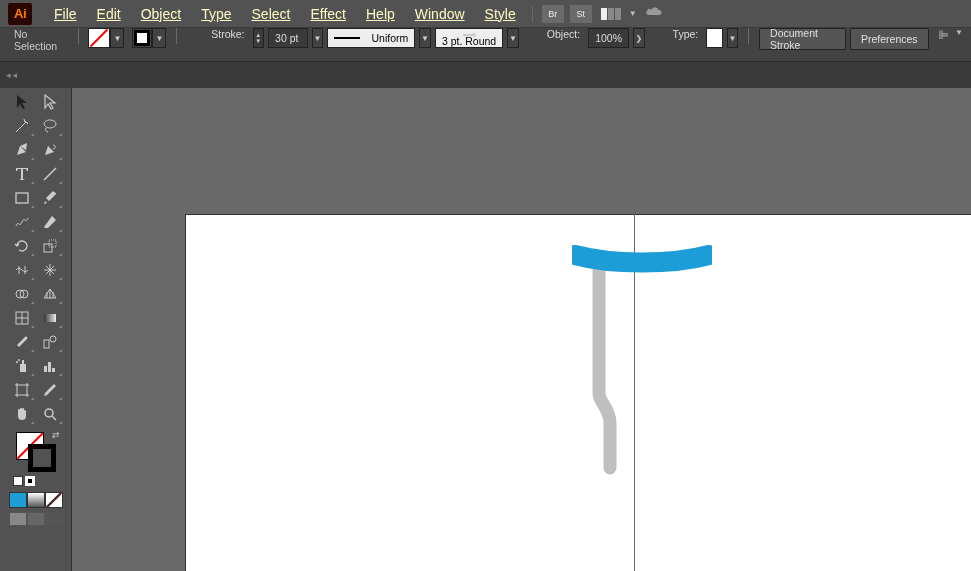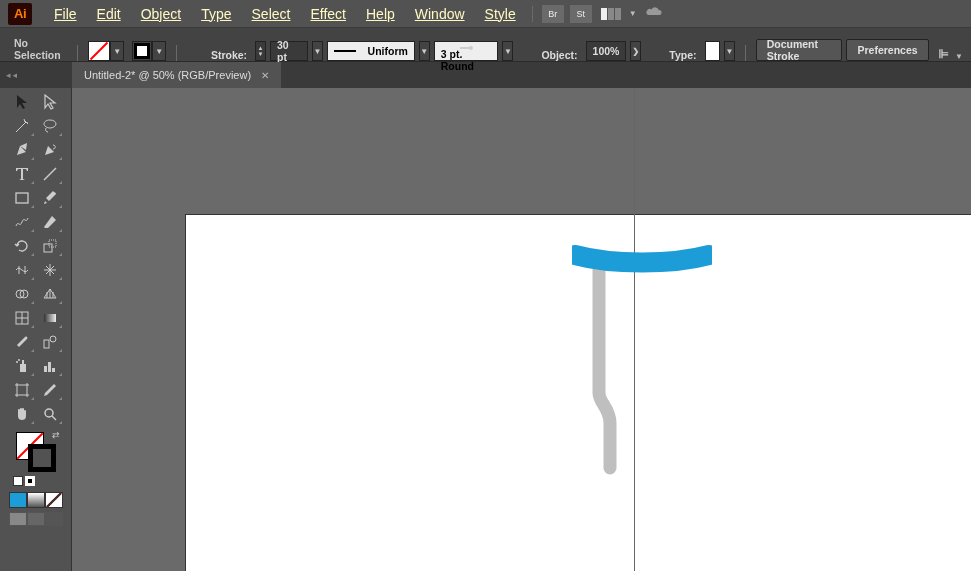--- a/index.html
+++ b/index.html
@@ -10,21 +10,21 @@
   .ai-logo { width: 24px; height: 22px; background: #2a0603; color: #ff7b00; font-weight: bold; font-size: 13px; display: flex; align-items: center; justify-content: center; margin-right: 12px; border-radius: 2px; letter-spacing: -0.5px; }
   .menu-item { padding: 4px 10px; font-size: 14px; color: #fef9c3; cursor: default; text-decoration: underline; }
   .menu-divider { width: 1px; height: 16px; background: #6a6a6a; margin: 0 6px; }
   .menu-icon { width: 22px; height: 18px; background: #6a6a6a; color: #eee; font-size: 9px; display: flex; align-items: center; justify-content: center; margin: 0 3px; cursor: default; }
   .arrange-icon { display: flex; gap: 1px; margin: 0 6px; cursor: default; }
   .arrange-icon div { width: 6px; height: 12px; background: #ccc; }
   .cloud-icon { color: #999; margin-left: 8px; font-size: 14px; }
   .chev-down { font-size: 8px; color: #bbb; margin-left: 2px; }
 
   
-  .controlbar { height: 34px; background: #434343; display: flex; align-items: flex-end; padding: 0 8px; border-bottom: 1px solid #2a2a2a; gap: 4px; font-weight: bold; }
+  .controlbar { height: 34px; background: #434343; display: flex; align-items: flex-start; padding: 0 8px; border-bottom: 1px solid #2a2a2a; gap: 4px; }
   .no-sel { font-size: 10.5px; color: #ccc; padding: 0 6px; }
   .swatch-box { width: 22px; height: 20px; border: 1px solid #222; background: #fff; position: relative; cursor: default; }
   .swatch-box.no-fill::after { content: ""; position: absolute; width: 24px; height: 2px; background: red; transform: rotate(-45deg); top: 8px; left: -2px; }
   .swatch-drop { width: 14px; height: 20px; border: 1px solid #222; background: #434343; display: flex; align-items: center; justify-content: center; font-size: 8px; color: #ccc; cursor: default; }
   .stroke-swatch { width: 16px; height: 16px; border: 3px solid #000; background: #fff; }
   .lbl { font-size: 10.5px; color: #ddd; padding: 0 4px; margin-left: 20px; }
   .spin { width: 14px; height: 20px; border: 1px solid #222; background: #3a3a3a; display: flex; flex-direction: column; justify-content: center; align-items: center; font-size: 6px; color: #ccc; cursor: default; }
   .spin::before { content: "▲"; line-height: 6px; }
   .spin::after { content: "▼"; line-height: 6px; }
   .val-box { height: 20px; padding: 0 6px; border: 1px solid #222; background: #3a3a3a; display: flex; align-items: center; font-size: 10.5px; color: #ddd; }
@@ -145,24 +145,20 @@
   <div class="btn">Document Stroke</div>
   <div class="btn">Preferences</div>
   <div class="align-icon">⊫</div>
   <span class="chev-down">▼</span>
 </div>
 
 <div class="tabrow">
   <div class="panel-handle">
       <span>◂◂</span>
     </div>
-  <div class="tab">
-    <span>Untitled-2* @ 50% (RGB/Preview)</span>
-    <span class="tab-close">✕</span>
-  </div>
 </div>
 
 <div class="main">
 
   <div class="toolbar">
     <div class="toolrow">
       <div class="tool">
           <svg viewBox="0 0 16 16">
             <path fill="#222" d="M3 1l0 13 3-4 3 5 2-1-3-5 5 0z"></path>
           </svg>

